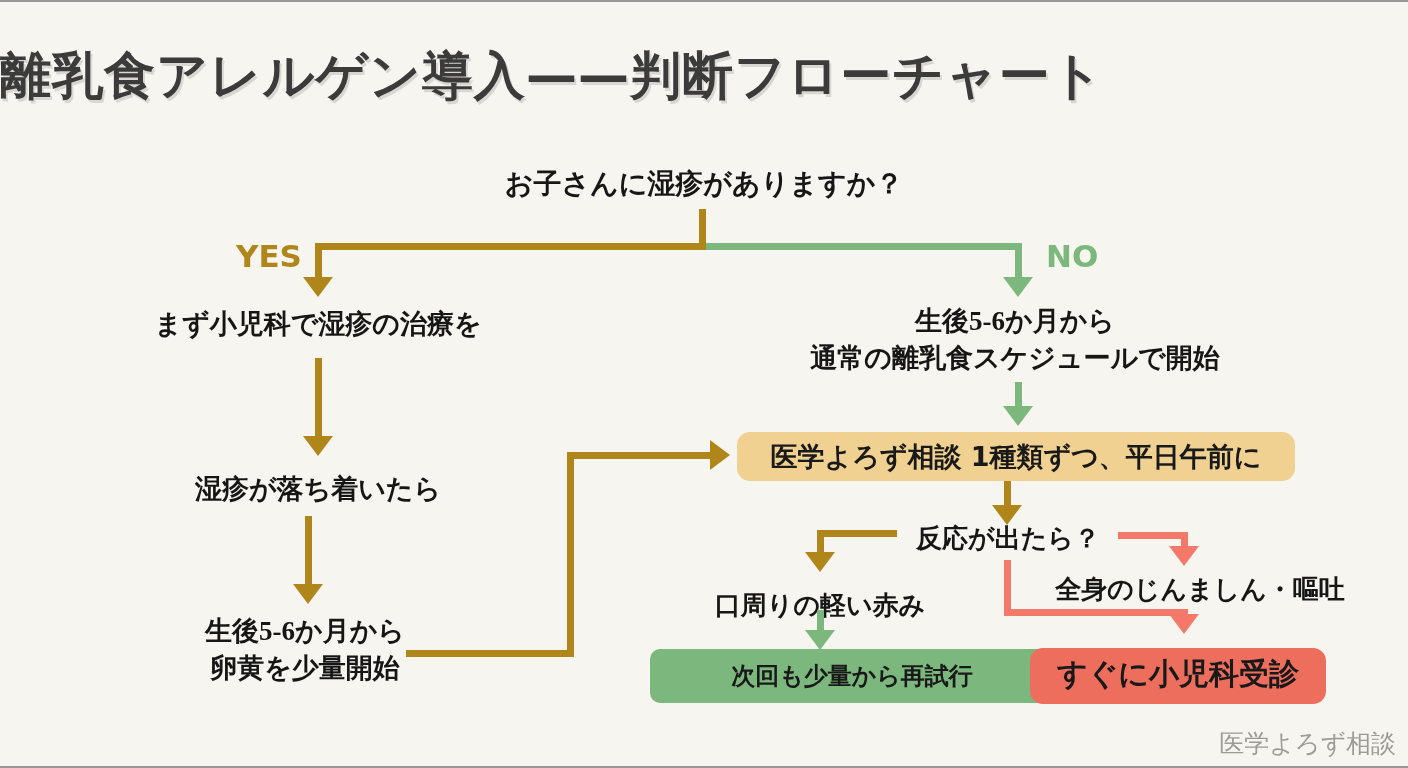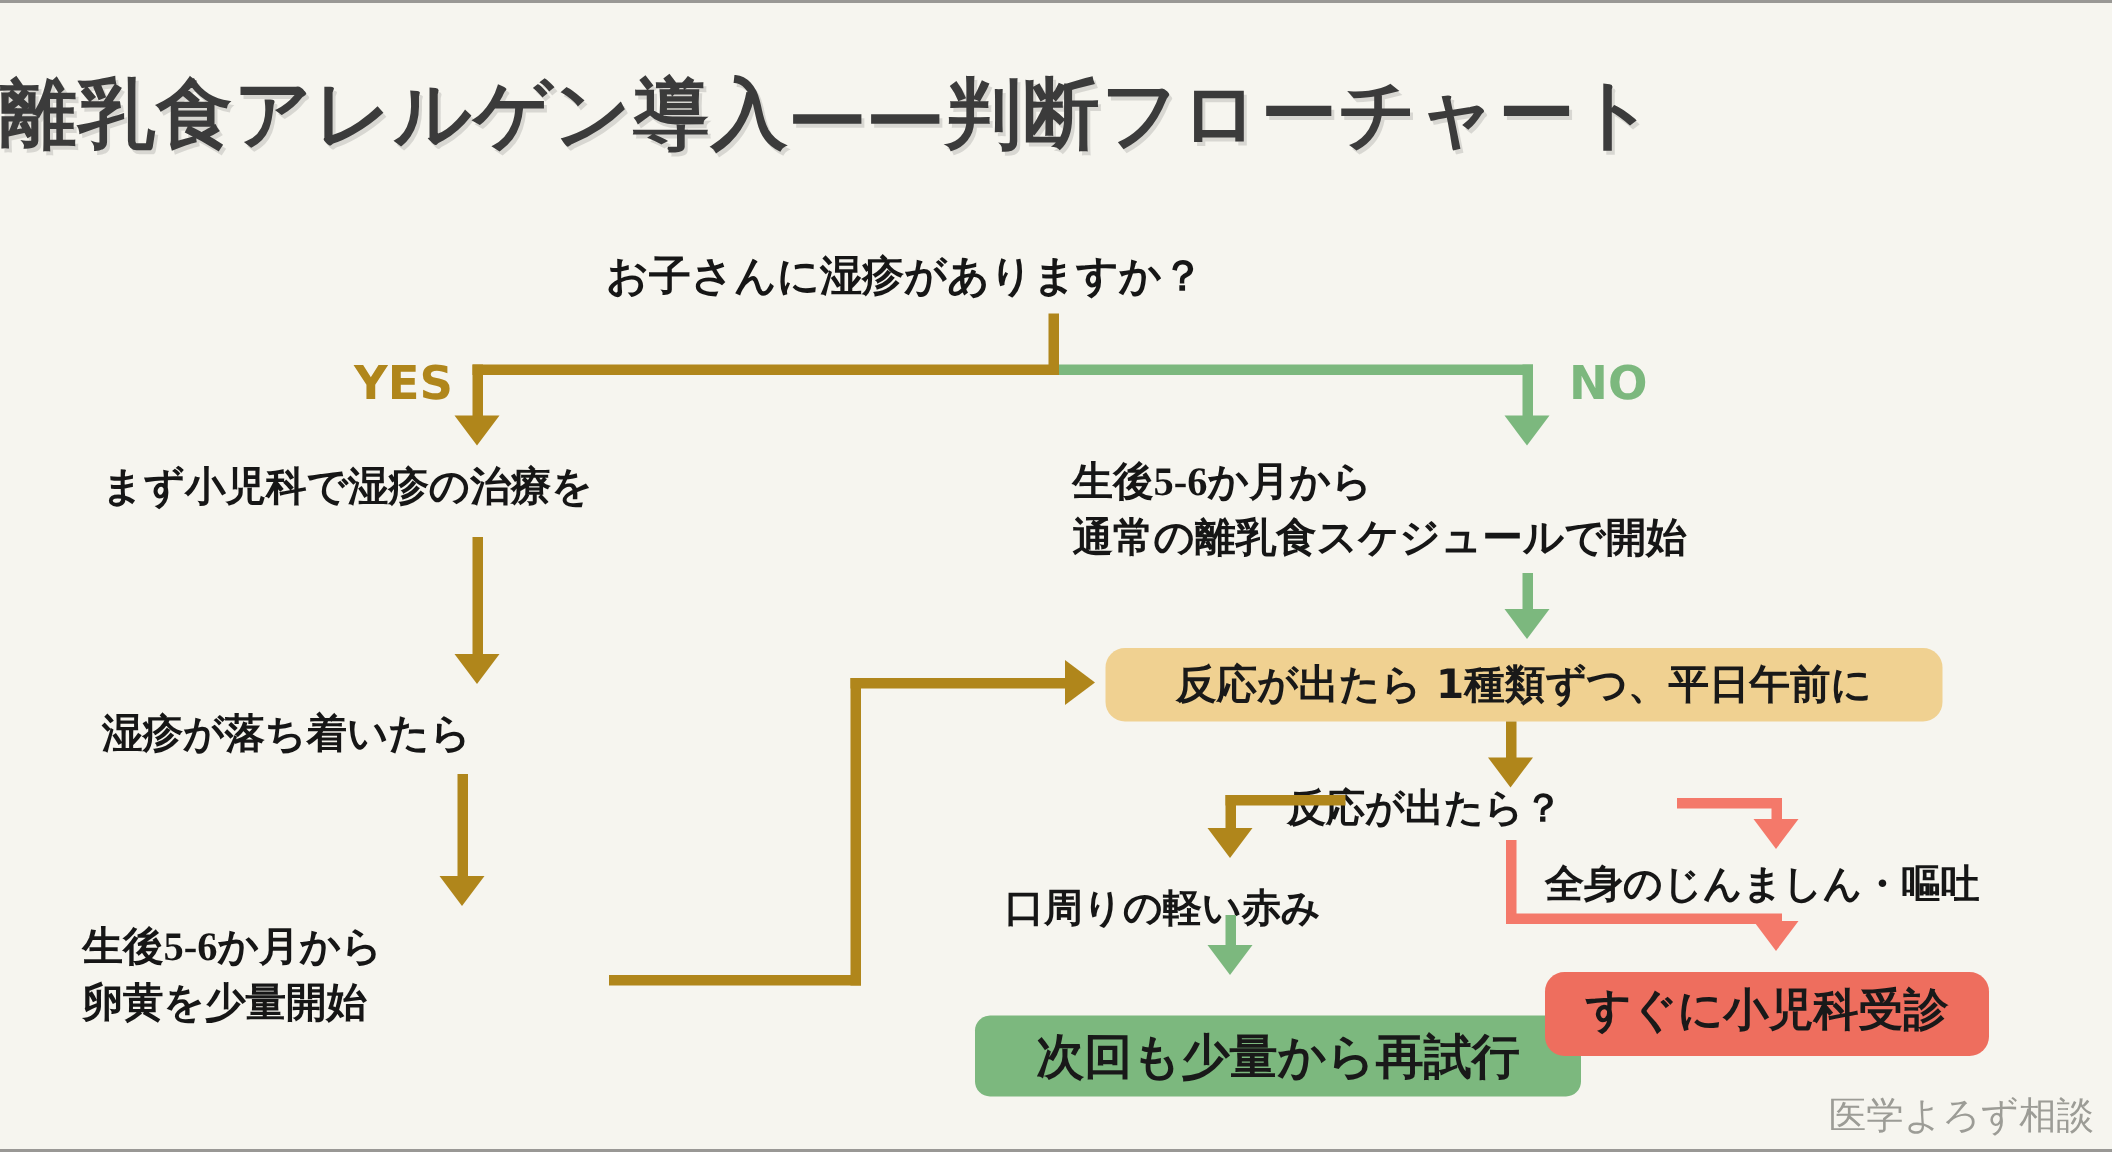--- a/index.html
+++ b/index.html
@@ -4,21 +4,21 @@
 <style>
   html,body{margin:0;padding:0;}
   body{font-family:"DejaVu Sans","Liberation Sans",sans-serif;}
   .canvas{position:relative;width:1408px;height:768px;background:var(--bg,#f6f5ef);overflow:hidden;}
   .edge{position:absolute;left:0;width:1408px;height:2px;background:rgba(40,40,40,.45);}
   .edge.top{top:0;} .edge.bottom{bottom:0;}
 
   .title{position:absolute;left:0;top:42px;width:1408px;text-align:left;
          font-size:51px;font-weight:bold;color:var(--title,#3b3b3b);letter-spacing:1px;
          text-shadow:2px 3px 0 rgba(0,0,0,0.12);}
-  .node{position:absolute;text-align:left;font-weight:bold;color:var(--text,#161616);}
+  .node{position:absolute;text-align:center;font-weight:bold;color:var(--text,#161616);}
   .q{font-size:28px;}
   .t27{font-size:27px;line-height:37px;font-family:Liberation Serif, serif;}
   .t26{font-size:26px;}
   .branch-label{position:absolute;font-size:31px;font-weight:bold;}
   .lbl-yes{color:var(--gold,#b0861b);text-align:center;}
   .lbl-no{color:var(--green,#7cb87e);}
 
   .seg{position:absolute;}
   .seg.gold{background:var(--gold,#b0861b);}
   .seg.green{background:var(--green,#7cb87e);}
@@ -30,21 +30,21 @@
     border-top:15px solid transparent;border-bottom:15px solid transparent;border-left:20px solid;}
   .head-down.gold,.head-right.gold{border-top-color:var(--gold,#b0861b);color:var(--gold,#b0861b);}
   .head-right.gold{border-top-color:transparent;border-left-color:var(--gold,#b0861b);}
   .head-down.green{border-top-color:var(--green,#7cb87e);}
   .head-down.red{border-top-color:var(--red,#f4796a);}
 
   .box{position:absolute;text-align:center;font-weight:bold;color:#191919;}
   .box-tan{left:737px;top:432px;width:558px;height:49px;line-height:49px;border-radius:13px;
            background:var(--tan,#f0d191);font-size:27px;}
   .box-green{left:650px;top:649px;width:404px;height:54px;line-height:54px;border-radius:10px;
-           background:var(--greenbox,#7cb87e);font-size:32px;margin-top:28px;}
+           background:var(--greenbox,#7cb87e);font-size:24px;}
   .box-red{left:1030px;top:648px;width:296px;height:56px;line-height:56px;border-radius:13px;
            background:var(--redbox,#ee6e5e);font-size:30px;font-family:Liberation Mono, monospace;}
 
   .watermark{position:absolute;right:12px;top:727px;font-size:25px;color:var(--wm,#9c9c96);font-weight:normal;}
 </style>
 </head>
 <body>
 
 <div class="canvas">
   <div class="edge top"></div>
@@ -83,21 +83,21 @@
   <div class="seg gold" style="left:567px;top:452px;width:145px;height:7px;"></div>
   <div class="head-right gold" style="left:710px;top:440px;"></div>
 
   <div class="node t27" style="left:715px;top:303px;width:600px;">
     <div>生後5-6か月から</div>
     <div>通常の離乳食スケジュールで開始</div>
   </div>
   <div class="seg green" style="left:1015px;top:382px;width:7px;height:28px;"></div>
   <div class="head-down green" style="left:1003px;top:406px;"></div>
 
-  <div class="box box-tan">反応が出たら 1種類ずつ、平日午前に</div>
+  <div class="box box-tan">医学よろず相談 1種類ずつ、平日午前に</div>
 
   <div class="seg gold" style="left:1004px;top:481px;width:7px;height:27px;"></div>
   <div class="head-down gold" style="left:992px;top:505px;"></div>
 
   <div class="node t26" style="left:858px;top:521px;width:300px;">反応が出たら？</div>
 
   <div class="seg gold" style="left:817px;top:530px;width:80px;height:7px;"></div>
   <div class="seg gold" style="left:817px;top:530px;width:7px;height:24px;"></div>
   <div class="head-down gold" style="left:805px;top:552px;"></div>
   <div class="node t26" style="left:670px;top:572px;width:300px;margin-top:16px;">口周りの軽い赤み</div>

